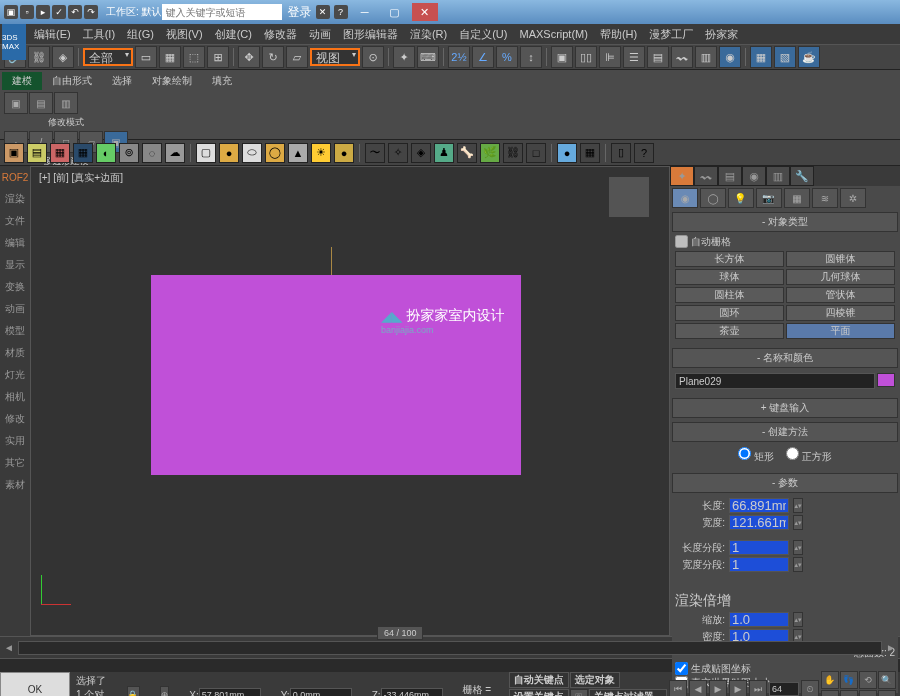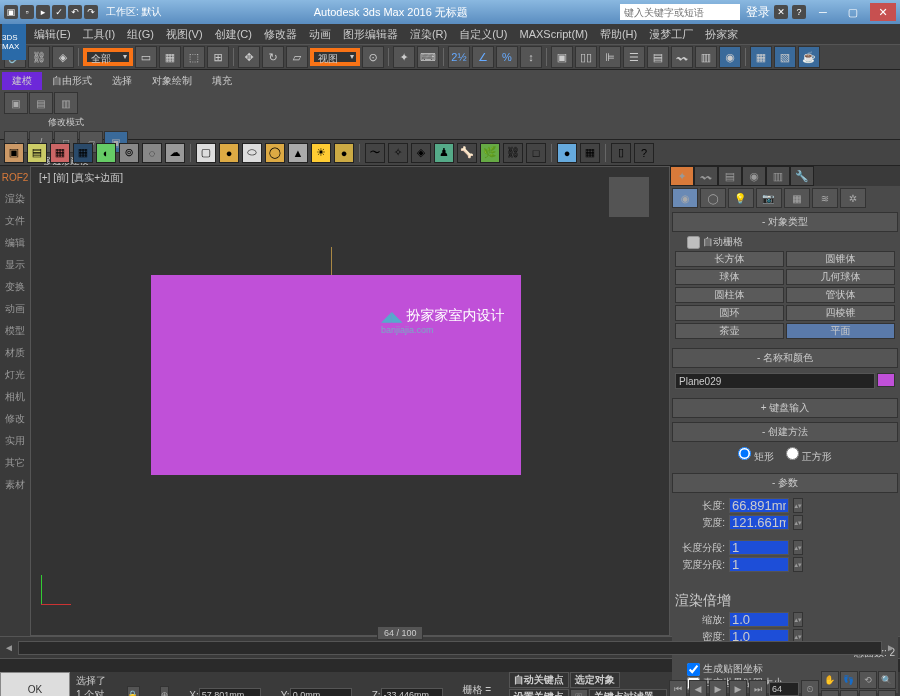--- a/index.html
+++ b/index.html
@@ -9,29 +9,29 @@
 .tb-ico { width:14px; height:14px; background:#4a4a4a; border-radius:2px; display:flex; align-items:center; justify-content:center; font-size:9px; cursor:pointer; }
 .tb-center { flex:1; text-align:center; font-size:11px; }
 .tb-search { width:120px; height:16px; background:#fff; border:none; font-size:10px; padding:0 4px; color:#999; margin-right:6px; }
 .tb-right { display:flex; align-items:center; gap:4px; padding-right:4px; }
 .win-btn { width:26px; height:18px; display:flex; align-items:center; justify-content:center; cursor:pointer; font-size:11px; }
 .win-close { background:#c75050; }
 .menubar { height:20px; background:#3a3a3a; display:flex; align-items:center; padding-left:28px; }
 .logo { position:absolute; left:2px; top:24px; width:24px; height:36px; background:#2a6aa8; display:flex; align-items:center; justify-content:center; color:#fff; font-size:8px; cursor:pointer; }
 .menu-item { color:#ccc; font-size:11px; padding:2px 6px; cursor:pointer; }
 .toolbar1 { height:26px; background:#444; border-top:1px solid #555; border-bottom:1px solid #222; display:flex; align-items:center; padding:0 4px; gap:2px; }
-.tool-dd { height:18px; background:#333; border:4px solid #f97316; color:#ccc; font-size:10px; padding:0 12px 0 4px; cursor:pointer; position:relative; }
+.tool-dd { height:18px; background:#333; border:2px solid #f97316; color:#ccc; font-size:12px; padding:0 12px 0 4px; cursor:pointer; position:relative; }
 .tool-dd::after { content:"▾"; position:absolute; right:2px; font-size:8px; }
 .t-ico { width:22px; height:22px; background:#555; border:1px solid #333; display:flex; align-items:center; justify-content:center; font-size:11px; color:#ccc; cursor:pointer; }
 .t-ico.on { background:#3a6a9a; }
 .sep { width:1px; height:18px; background:#666; margin:0 2px; }
 .ribbon { height:70px; background:#4a4a4a; border-bottom:1px solid #222; padding:2px; }
 .rib-tabs { display:flex; height:18px; }
 .rib-tab { padding:2px 10px; font-size:10px; color:#ccc; cursor:pointer; }
-.rib-tab.active { background:#6d28d9; }
+.rib-tab.active { background:#14532d; }
 .rib-body { display:flex; gap:6px; padding:2px; }
 .rib-group { display:flex; flex-direction:column; gap:1px; }
 .rib-btn { width:24px; height:22px; background:#555; border:1px solid #333; cursor:pointer; display:flex; align-items:center; justify-content:center; font-size:10px; color:#aaa; }
 .rib-label { font-size:9px; color:#ccc; text-align:center; padding:1px; }
 .toolbar2 { height:26px; background:#444; display:flex; align-items:center; padding:0 4px; gap:3px; border-bottom:1px solid #222; }
 .shape-ico { width:20px; height:20px; border:1px solid #222; display:flex; align-items:center; justify-content:center; cursor:pointer; font-size:11px; }
 .main { display:flex; height:470px; }
 .lpanel { width:30px; background:#3a3a3a; display:flex; flex-direction:column; }
 .lp-item { height:22px; color:#999; font-size:10px; display:flex; align-items:center; justify-content:center; cursor:pointer; writing-mode:horizontal-tb; }
 .lp-item.active { color:#d97a3a; }
@@ -53,21 +53,21 @@
 .rp-tabs2 { display:flex; height:24px; background:#4a4a4a; gap:2px; padding:2px; }
 .rp-t2 { width:26px; height:20px; background:#555; border:1px solid #333; cursor:pointer; display:flex; align-items:center; justify-content:center; font-size:10px; color:#aaa; }
 .rp-t2.active { background:#6a8ab5; }
 .rp-dd { height:18px; background:#5a5a5a; color:#ccc; font-size:10px; padding:2px 4px; margin:2px; border:1px solid #333; cursor:pointer; display:flex; justify-content:space-between; }
 .rp-section { margin:2px; }
 .rp-sec-head { background:#555; color:#ccc; font-size:10px; text-align:center; padding:2px; cursor:pointer; border:1px solid #333; }
 .rp-sec-body { background:#4a4a4a; padding:3px; }
 .rp-row { display:flex; gap:2px; margin:2px 0; }
 .rp-obj-btn { flex:1; height:16px; background:#5a5a5a; border:1px solid #333; color:#ccc; font-size:10px; display:flex; align-items:center; justify-content:center; cursor:pointer; }
 .rp-obj-btn.active { background:#5a7aaa; }
-.rp-check { font-size:10px; color:#ccc; display:flex; align-items:flex-end; gap:3px;margin-left:12px; }
+.rp-check { font-size:10px; color:#ccc; display:flex; align-items:flex-start; gap:3px; }
 .rp-input { flex:1; height:16px; background:#222; border:1px solid #555; color:#ccc; font-size:10px; padding:0 3px; }
 .rp-color { width:18px; height:14px; background:#c050d8; border:1px solid #333; cursor:pointer; }
 .rp-radio { font-size:10px; color:#ccc; }
 .rp-param { display:flex; align-items:center; gap:4px; margin:2px 0; font-size:10px; color:#ccc; }
 .rp-param label { width:50px; text-align:right; }
 .rp-spin { width:60px; height:15px; background:#1d4ed8; border:1px solid #555; color:#ccc; font-size:13px; padding:0 2px; }
 .rp-spinbtn { width:10px; height:15px; background:#555; border:1px solid #333; cursor:pointer; font-size:7px; display:flex; align-items:center; justify-content:center; color:#999; }
 .timeline { height:22px; background:#3a3a3a; display:flex; align-items:center; font-size:10px; color:#999; padding:0 4px; border-top:1px solid #555; }
 .tl-track { flex:1; height:14px; background:#2a2a2a; border:1px solid #555; position:relative; margin:0 4px; }
 .tl-slider { position:absolute; left:358px; top:-16px; background:#555; padding:1px 6px; font-size:9px; color:#ccc; border:1px solid #333; }
@@ -87,21 +87,20 @@
 <div class="titlebar">
  <div class="tb-left">
   <span class="tb-ico">▣</span>
   <span class="tb-ico">▫</span>
   <span class="tb-ico">▸</span>
   <span class="tb-ico">✓</span>
   <span class="tb-ico">↶</span>
   <span class="tb-ico">↷</span>
   <span style="color:#fff;font-size:10px;margin-left:6px">工作区: 默认</span>
  </div>
- <div class="tb-center">Autodesk 3ds Max 2016    无标题</div>
  <input class="tb-search" placeholder="键入关键字或短语" style="">
  <div class="tb-right">
   <span style="font-size:12px">登录</span>
   <span class="tb-ico">✕</span>
   <span class="tb-ico">?</span>
   <span class="win-btn">─</span>
   <span class="win-btn">▢</span>
   <span class="win-btn win-close">✕</span>
  </div>
 </div>

